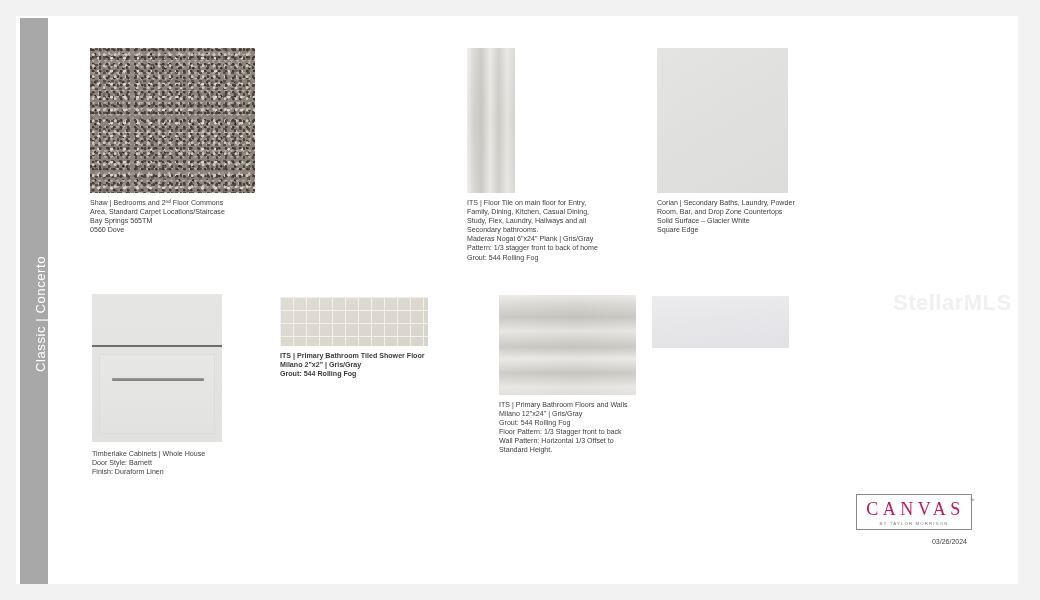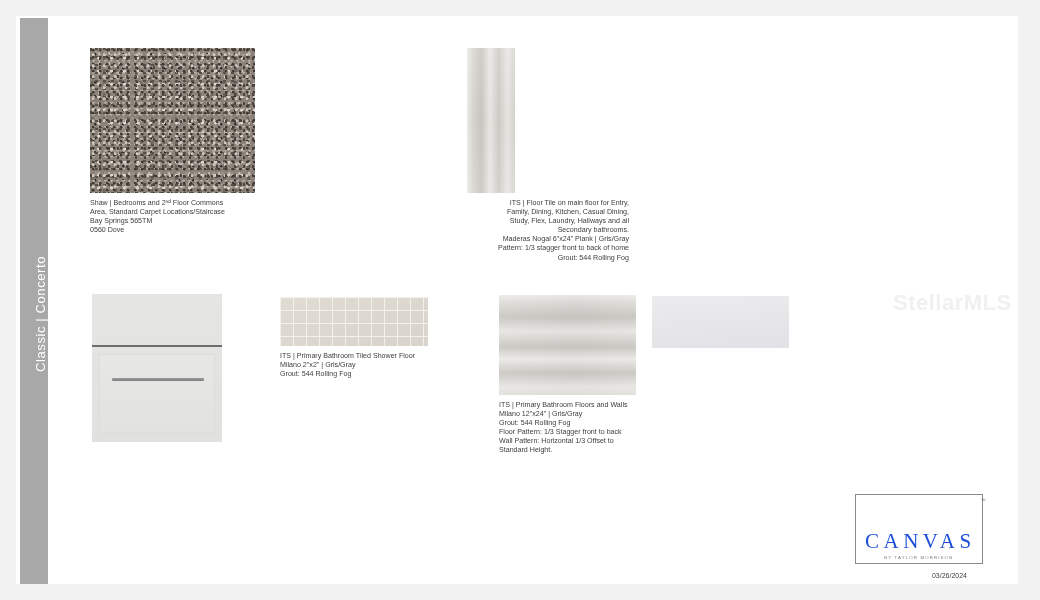--- a/index.html
+++ b/index.html
@@ -180,26 +180,25 @@
     text-align: center;
   }
   #logo-box {
     border: 1px solid #8a8a8a;
     padding: 5px 6px 3px 6px;
     display: inline-block;
     position: relative;
   }
   #logo-word {
     font-family: "Liberation Serif", serif;
-    font-size: 21px;
+    font-size: 18px;
     letter-spacing: 4.5px;
-    color: #1d4ed8;
+    color: #be185d;
     line-height: 1;
     padding-left: 3px;
-    margin-top: 31px;
   }
   #logo-tm {
     position: absolute;
     right: -4px;
     top: 2px;
     font-size: 5px;
     color: #777;
   }
   #logo-sub {
     font-size: 4.4px;
@@ -232,43 +231,53 @@
 
   <div class="card" style="left:78px; top:48px;">
     <div class="swatch tex-carpet" style="width:165px;height:145px;"></div>
     <div class="caption">Shaw | Bedrooms and 2ⁿᵈ Floor Commons
 Area, Standard Carpet Locations/Staircase
 Bay Springs 565TM
 0560 Dove</div>
   </div>
 
 
-  <div class="card" style="left:455px; top:48px;text-align:right;">
+  <div class="card" style="left:455px; top:48px;">
     <div class="swatch tex-plank" style="width:48px;height:145px;"></div>
     <div class="caption" style="width:162px;">ITS | Floor Tile on main floor for Entry,
 Family, Dining, Kitchen, Casual Dining,
 Study, Flex, Laundry, Hallways and all
 Secondary bathrooms.
 Maderas Nogal 6"x24" Plank | Gris/Gray
 Pattern: 1/3 stagger front to back of home
 Grout: 544 Rolling Fog</div>
   </div>
 
+  <div class="card" style="left:645px; top:48px;">
+    <div class="swatch tex-corian" style="width:131px;height:145px;"></div>
+    <div class="caption">Corian | Secondary Baths, Laundry, Powder
+Room, Bar, and Drop Zone Countertops
+Solid Surface – Glacier White
+Square Edge</div>
+  </div>
 
   <div class="card" style="left:80px; top:294px;">
     <div class="swatch tex-cabinet" style="width:130px;height:148px;">
       <div class="cab-seam"></div>
       <div class="cab-panel"></div>
       <div class="cab-handle"></div>
     </div>
+    <div class="caption" style="margin-top:8px;">Timberlake Cabinets | Whole House
+Door Style: Barnett
+Finish: Duraform Linen</div>
   </div>
 
   <div class="card" style="left:268px; top:297px;">
     <div class="swatch tex-mosaic" style="width:148px;height:49px;"></div>
-    <div class="caption" style="width:168px;">ITS | Primary Bathroom Tiled Shower Floor
+    <div class="caption" style="width:168px;font-weight:bold;">ITS | Primary Bathroom Tiled Shower Floor
 Milano 2"x2" | Gris/Gray
 Grout: 544 Rolling Fog</div>
   </div>
 
   <div class="card" style="left:455px; top:295px;margin-left:32px;">
     <div class="swatch tex-wall-tile" style="width:137px;height:100px;"></div>
     <div class="caption" style="width:160px;">ITS | Primary Bathroom Floors and Walls
 Milano 12"x24" | Gris/Gray
 Grout: 544 Rolling Fog
 Floor Pattern: 1/3 Stagger front to back

